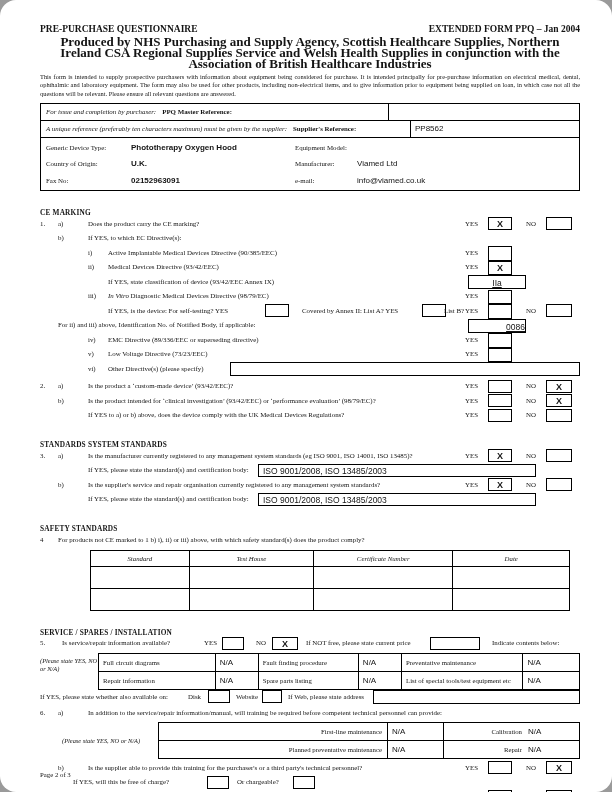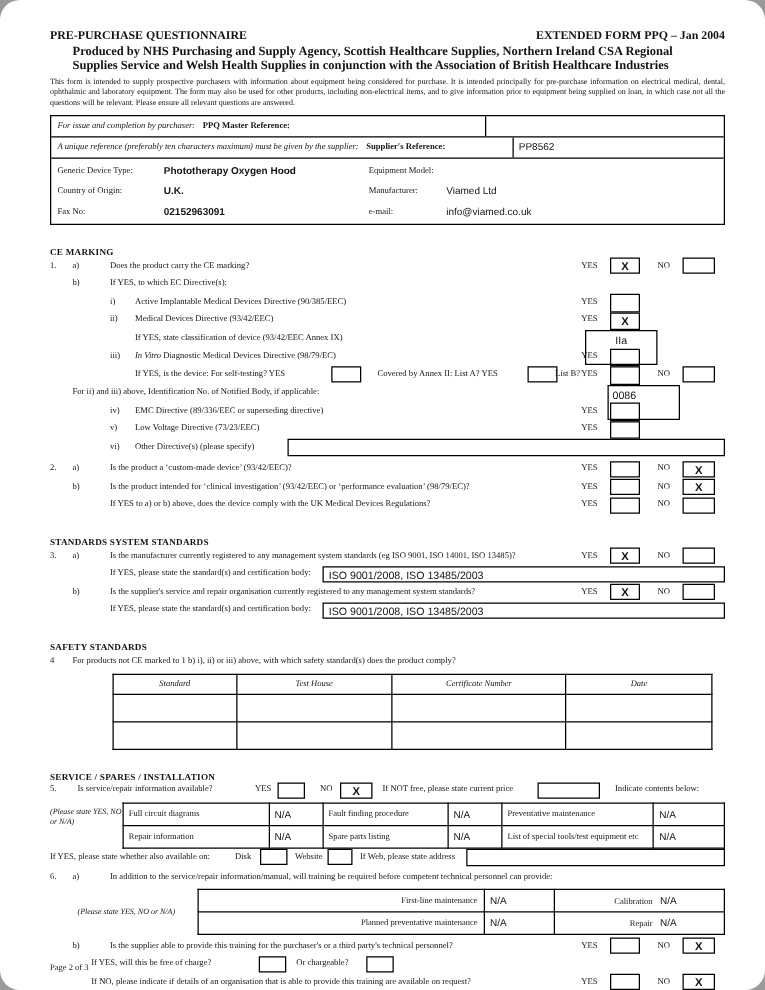--- a/index.html
+++ b/index.html
@@ -1,21 +1,21 @@
 <!DOCTYPE html>
 <html><head>
 <meta charset="utf-8">
 <style>
   html,body{margin:0;padding:0;background:#9a9a9a;}
   .page{width:612px;height:792px;background:#fff;position:relative;margin:0 auto;
         font-family:"Liberation Serif",serif;color:#141414;
         padding:24px 32px 0 40px;box-sizing:border-box;overflow:hidden;border-radius:16px;}
   
   .hdr-row{display:flex;justify-content:space-between;font-weight:bold;font-size:9.5px;}
-  .subtitle{font-weight:bold;font-size:10px;line-height:11px;margin-top:2px;padding:0 18px;}
+  .subtitle{text-align:center;font-weight:bold;font-size:13px;line-height:11px;margin-top:2px;padding:0 18px;}
   .intro{font-size:6.4px;line-height:8.3px;text-align:justify;margin-top:4px;}
   
   .infobox{border:1px solid #000;margin-top:5px;font-size:6.9px;}
   .irow{display:flex;align-items:center;height:16px;border-bottom:1px solid #000;}
   .ir-c1{display:flex;align-items:center;height:100%;border-right:1px solid #000;box-sizing:border-box;padding-left:5px;}
   .r1 .ir-c1{width:348px;}
   .r2 .ir-c1{width:370px;}
   .ir-c2{flex:1;height:100%;display:flex;align-items:center;padding-left:4px;}
   .it{font-style:italic;margin-right:6px;}
   .bld{font-weight:bold;}
@@ -28,25 +28,25 @@
   .fv2{flex:1;}
   
   .stitle{font-weight:bold;font-size:7.3px;margin-top:17px;letter-spacing:.2px;}
   .q{position:relative;height:14.5px;font-size:6.9px;}
   .q .tx{position:absolute;top:2.5px;white-space:nowrap;}
   .l0{left:0;} .l18{left:18px;} .l33{left:33px;} .l48{left:48px;} .l68{left:68px;}
   .cb{position:absolute;top:0;height:13px;width:24px;border:1px solid #000;box-sizing:border-box;
       font-family:"Liberation Sans",sans-serif;font-weight:bold;font-size:9px;line-height:12px;text-align:center;}
   .ylab{left:425px;} .ybox{left:448px;} .nlab{left:486px;} .nbox{left:506px;width:26px;}
   .col{height:14.5px;line-height:13.5px;}
-  .wbox{left:428px;width:58px;height:28px;font-weight:normal;font-size:8.5px;line-height:14px;}
-  .lft{text-align:left;padding-left:3px;margin-left:18px;}
+  .wbox{left:428px;width:58px;height:14px;font-weight:normal;font-size:8.5px;line-height:14px;text-decoration:underline;}
+  .lft{text-align:right;padding-left:17px;}
   .lbox{position:absolute;top:0;height:13.5px;border:1px solid #000;box-sizing:border-box;
         font-family:"Liberation Sans",sans-serif;font-size:8.5px;line-height:13px;padding-left:4px;white-space:nowrap;}
-  .iso{left:218px;width:322px;}
+  .iso{left:218px;width:278px;}
   .odir{left:190px;width:350px;}
   
   table{border-collapse:collapse;}
   .saftbl{margin:2px 0 0 50px;width:480px;font-size:6.8px;}
   .saftbl td{border:1px solid #000;text-align:center;}
   .saftbl .hd td{height:13px;font-style:italic;}
   .saftbl .bd td{height:19px;}
   
   .g5wrap{display:flex;margin-top:2px;}
   .g5note{width:58px;font-style:italic;font-size:6.4px;line-height:8px;padding-top:4px;box-sizing:border-box;}

